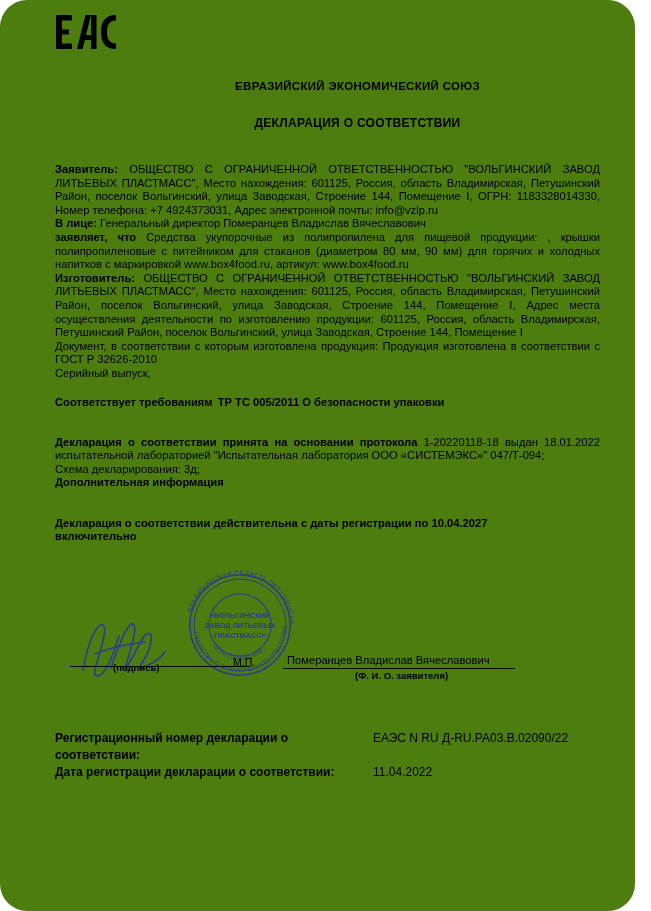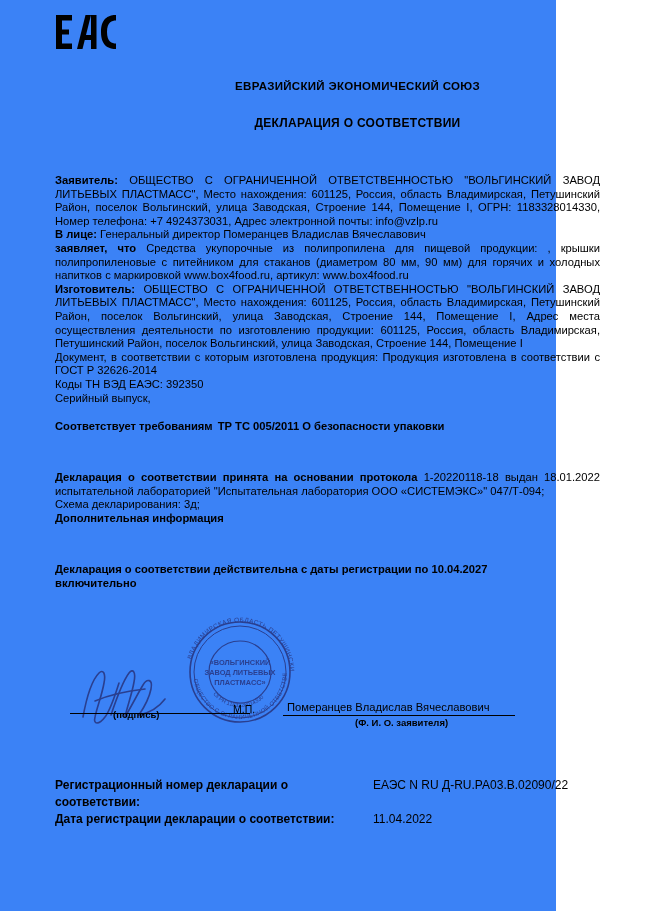--- a/index.html
+++ b/index.html
@@ -13,23 +13,24 @@
     height: 911px;
     background: #ffffff;
     margin: 0 auto;
     overflow: hidden;
     font-family: "Liberation Sans", sans-serif;
     color: #000000;
   }
   .sheet {
     position: absolute;
     left: 0; top: 0;
-    width: 556px;
+    width: 635px;
     height: 911px;
-    background: #3b82f6;
+    background: #4d7c0f;
+    border-radius: 27px;
   }
   .content {
     position: absolute;
     left: 55px;
     top: 60px;
     width: 545px;
   }
 
   
   .header {
@@ -58,21 +59,21 @@
     font-weight: bold;
     letter-spacing: 0.3px;
     margin-top: 24px;
   }
 
   
   .block {
     font-size: 11.2px;
     line-height: 13.6px;
     text-align: justify;
-    margin-top: 16px;
+    margin-top: 5px;
   }
   .block.tight { margin-top: 0px; }
   .b { font-weight: bold; }
   .indent-label { font-weight: bold; }
 
   .spacer-10 { height: 10px; }
   .spacer-16 { height: 16px; }
   .spacer-22 { height: 22px; }
 
   .req-line {
@@ -202,22 +203,21 @@
       </div>
 
       <div class="block tight">
         <span class="indent-label">заявляет, что</span><span>  Средства укупорочные из полипропилена для пищевой продукции: , крышки полипропиленовые с питейником для стаканов (диаметром 80 мм, 90 мм) для горячих и холодных напитков с маркировкой www.box4food.ru, артикул: www.box4food.ru</span>
       </div>
 
       <div class="block tight">
         <span class="indent-label">Изготовитель:</span><span> ОБЩЕСТВО С ОГРАНИЧЕННОЙ ОТВЕТСТВЕННОСТЬЮ "ВОЛЬГИНСКИЙ ЗАВОД ЛИТЬЕВЫХ ПЛАСТМАСС", Место нахождения: 601125, Россия, область Владимирская, Петушинский Район, поселок Вольгинский, улица Заводская, Строение 144, Помещение I, Адрес места осуществления деятельности по изготовлению продукции: 601125, Россия, область Владимирская, Петушинский Район, поселок Вольгинский, улица Заводская, Строение 144, Помещение I</span>
       </div>
 
-      <div class="block tight">Документ, в соответствии с которым изготовлена продукция: Продукция изготовлена в соответствии с ГОСТ Р 32626-2014</div>
-      <div class="block tight">Коды ТН ВЭД ЕАЭС: 392350</div>
+      <div class="block tight">Документ, в соответствии с которым изготовлена продукция: Продукция изготовлена в соответствии с ГОСТ Р 32626-2010</div>
       <div class="block tight">Серийный выпуск,</div>
 
       <div class="req-line">
         <span class="b">Соответствует требованиям</span><span class="val">ТР ТС 005/2011 О безопасности упаковки</span>
       </div>
 
       <div class="spacer-22"></div>
 
       <div class="block">
         <span class="b">Декларация о соответствии принята на основании протокола</span>

